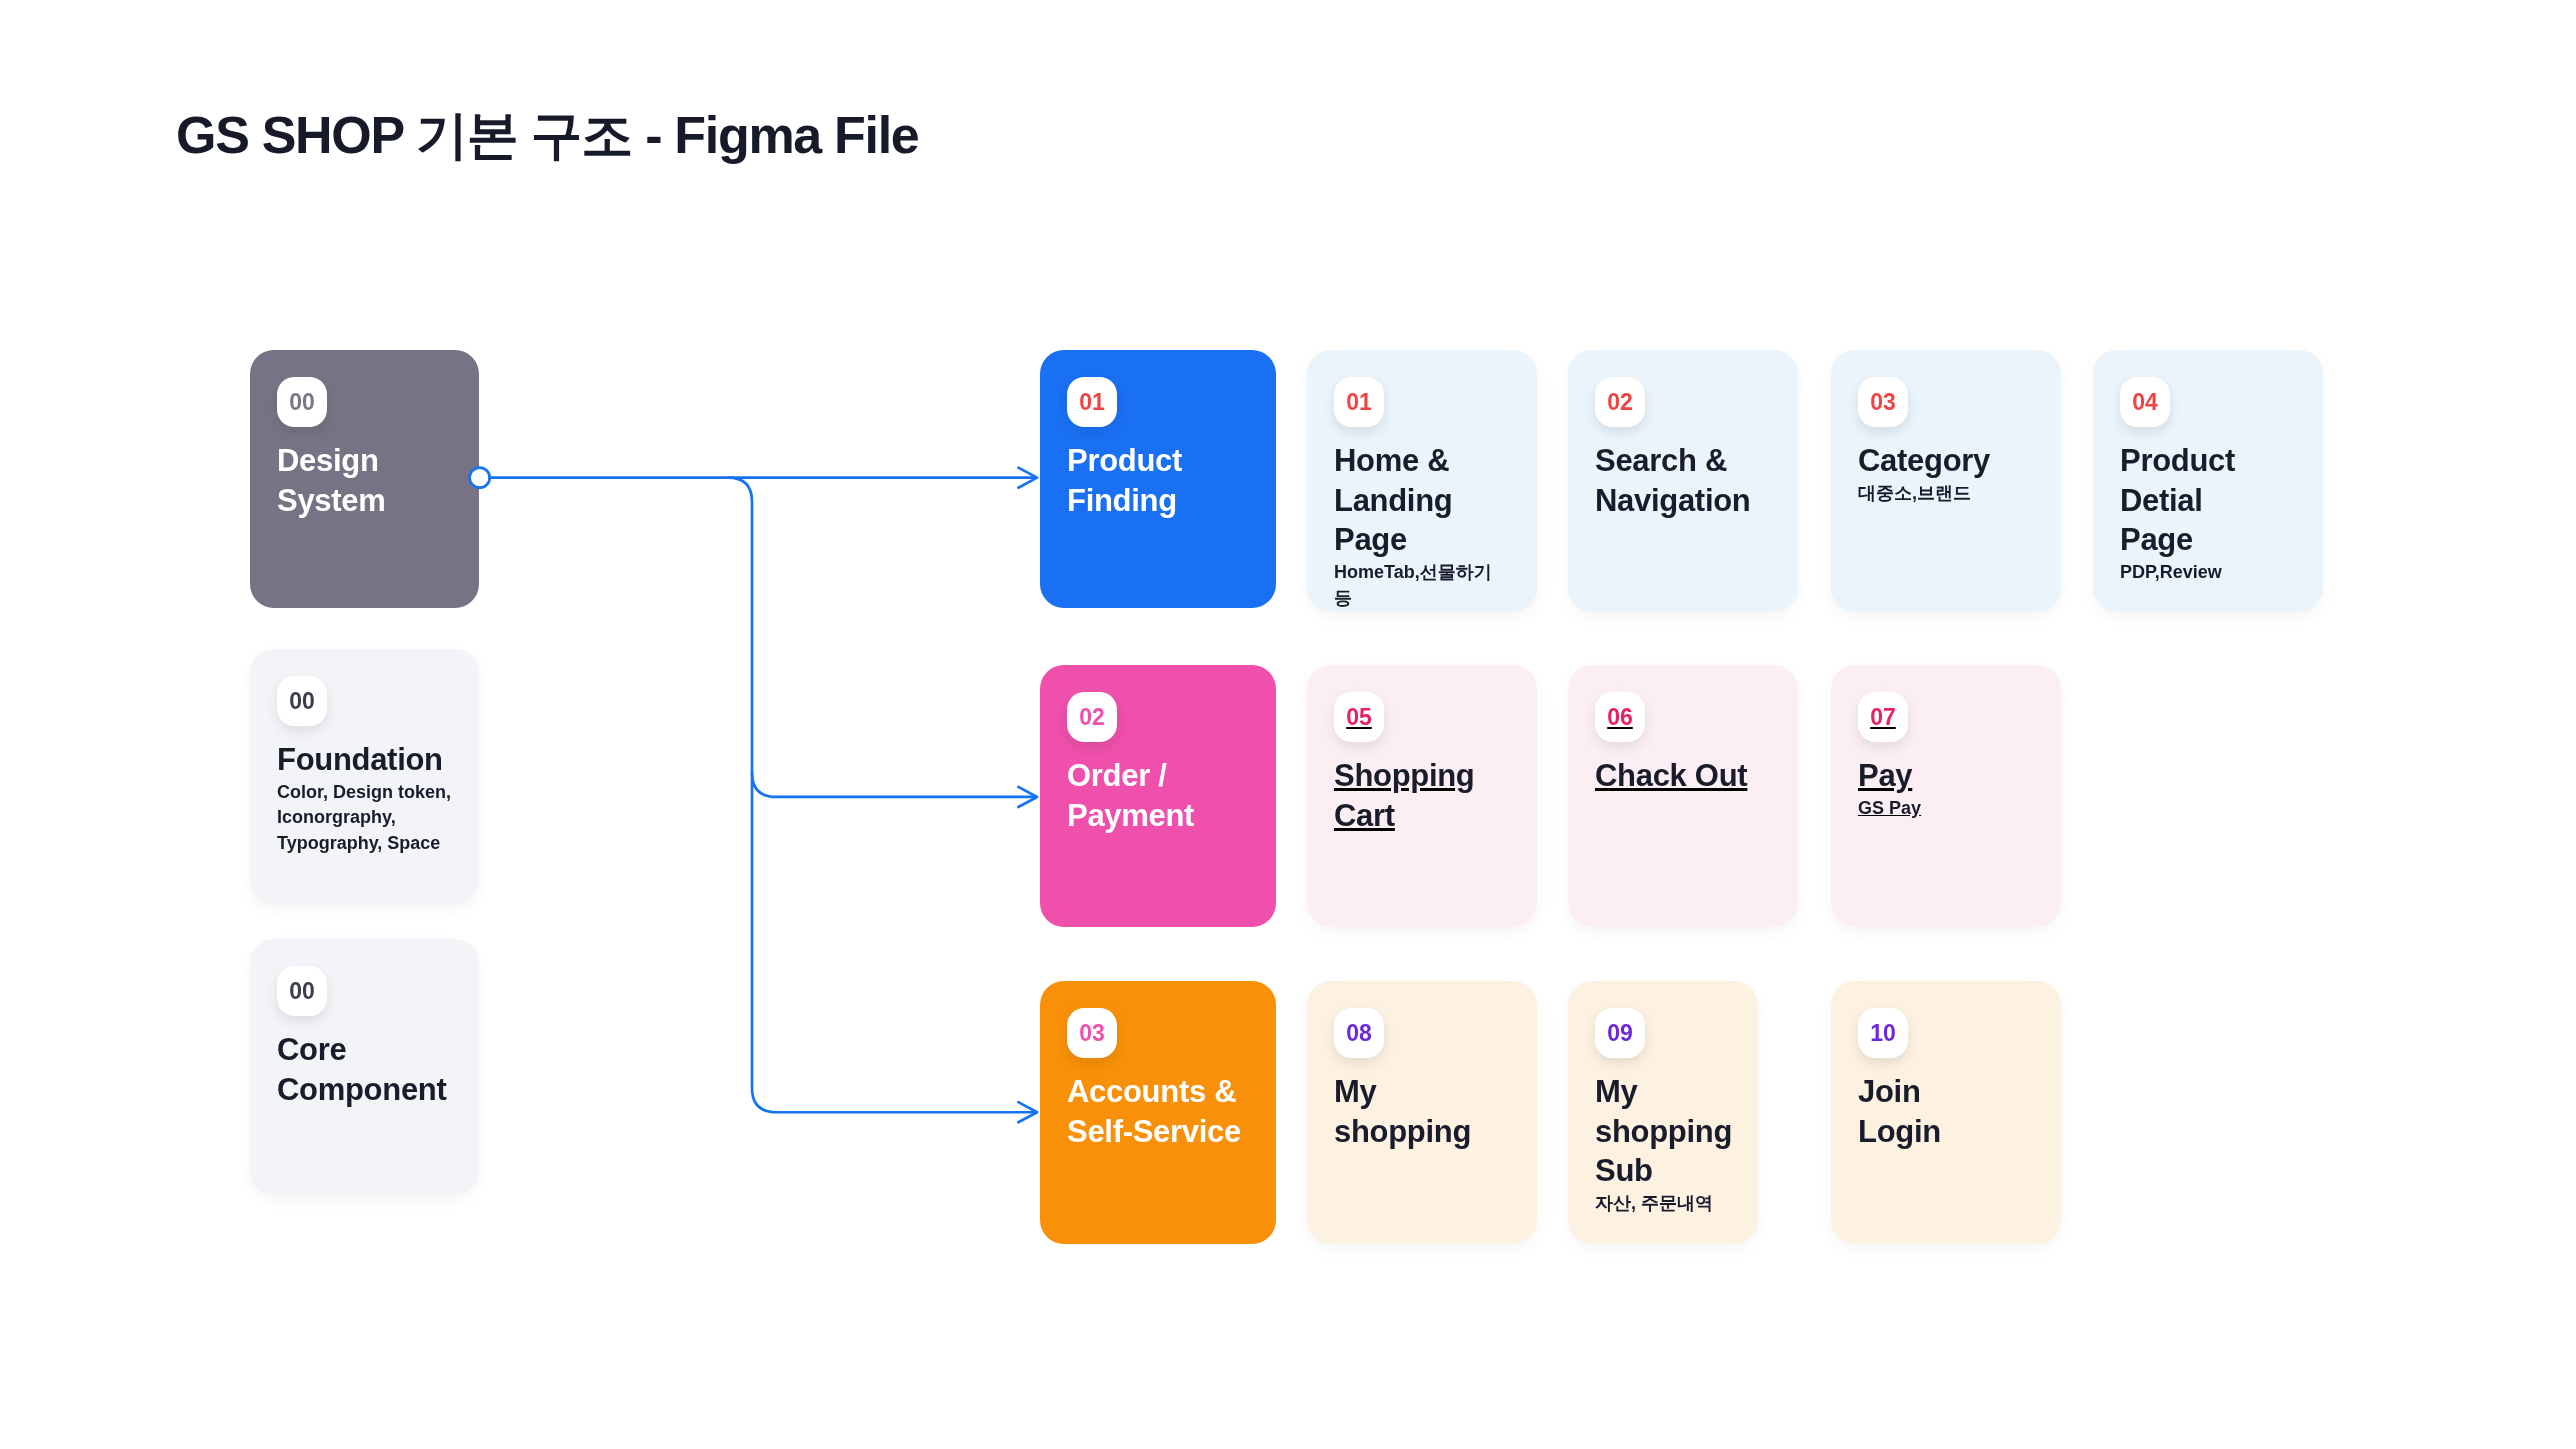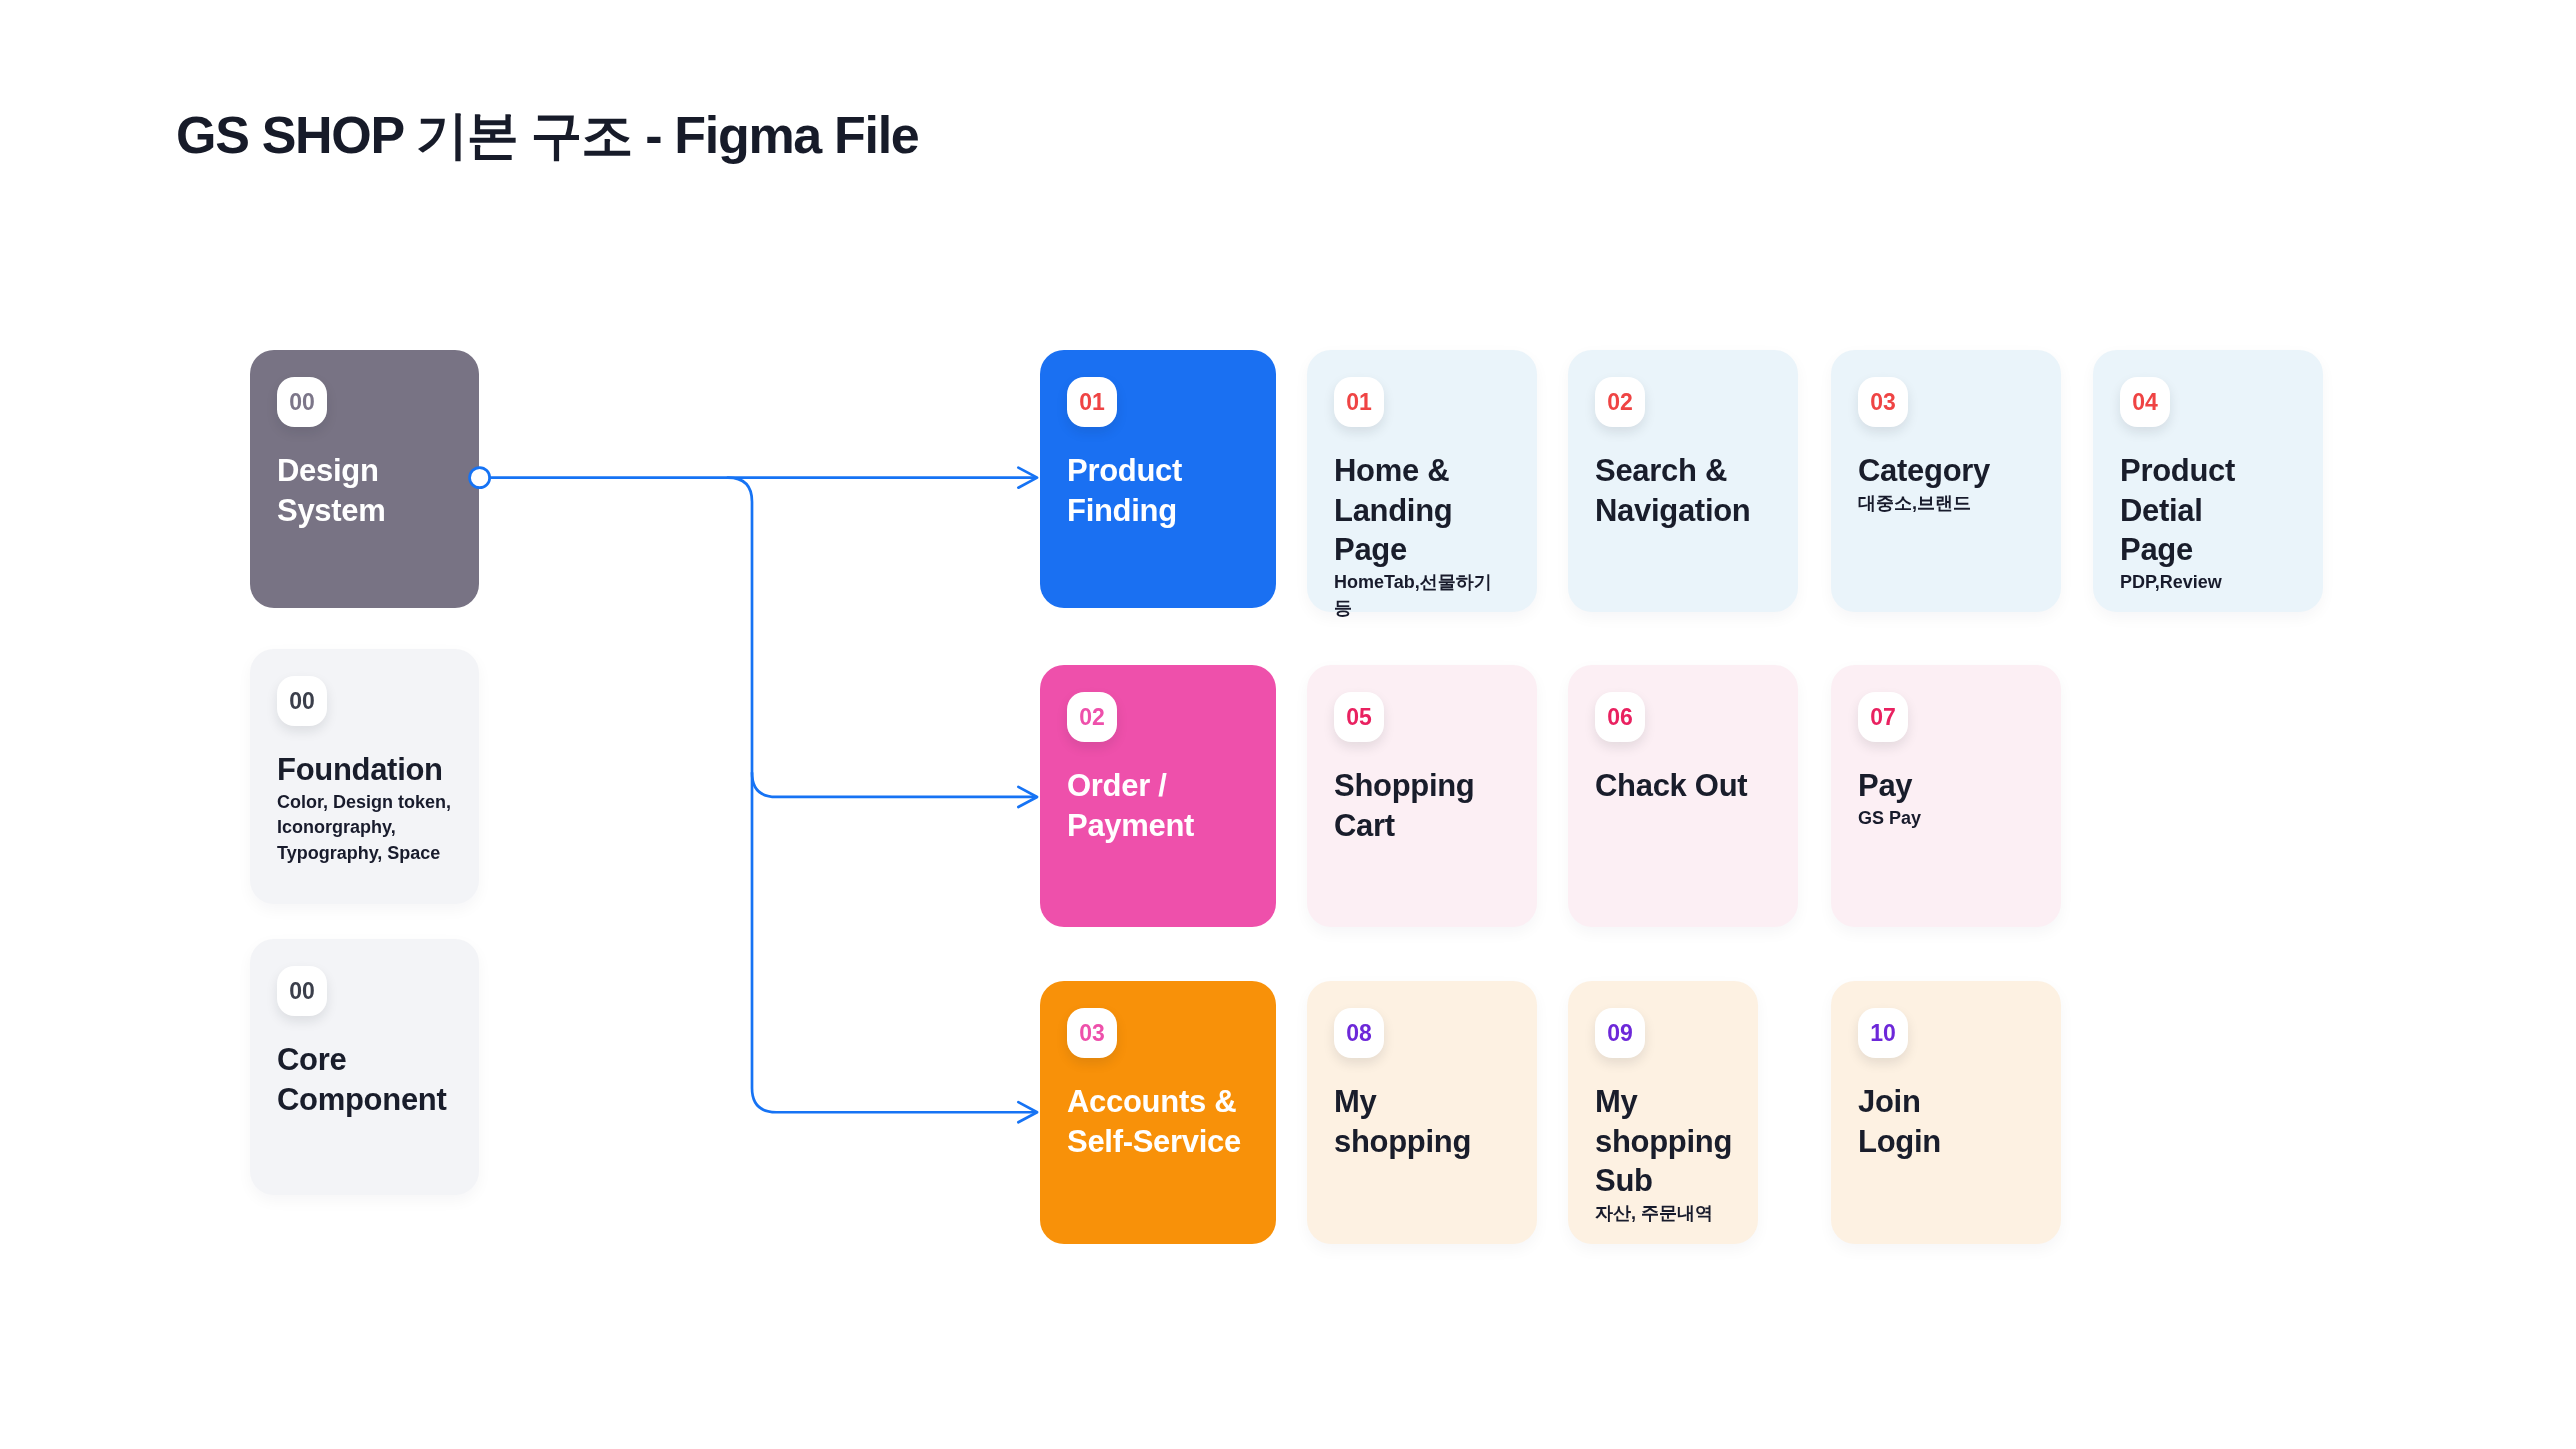--- a/index.html
+++ b/index.html
@@ -19,36 +19,36 @@
     position:absolute;border-radius:24px;padding:27px;box-sizing:border-box;
   }
   .card.light{box-shadow:0 5.4px 14.8px rgba(23,27,41,0.04);}
   .badge{
     width:50px;height:50px;border-radius:17.4px;background:#ffffff;
     display:flex;align-items:center;justify-content:center;
     font-size:23px;font-weight:700;
     box-shadow:0 5.4px 12px rgba(23,27,41,0.10);
   }
   .card-title{
-    margin-top:24px;font-size:31px;font-weight:700;line-height:1.28;
+    margin-top:14px;font-size:31px;font-weight:700;line-height:1.28;
     letter-spacing:-0.3px;color:#191d2b;white-space:pre-line;
   }
   .card-title.on-color{color:#ffffff;}
   .card-sub{
     font-size:18px;font-weight:600;line-height:1.42;
     color:#181b2c;white-space:pre-line;
   }
   
   .bg-dark{background:#787384;}
   .bg-gray{background:#f3f4f7;}
   .bg-blue{background:#1a70f2;}
   .bg-pink{background:#ee50ab;}
   .bg-orange{background:#f89109;}
   .bg-lightblue{background:#eaf4fa;}
-  .bg-lightpink{background:#fceff4;}
+  .bg-lightpink{background:#fceff4;text-decoration:underline;}
   .bg-lightcream{background:#fdf1e2;}
   
   .n-gray{color:#7c7689;}
   .n-dark{color:#3b3f4b;}
   .n-blue{color:#ef4444;}
   .n-pink{color:#ee50ab;}
   .n-rose{color:#e92160;}
   .n-orange{color:#6d28d9;}
   
   .connector-layer{position:absolute;left:0;top:0;pointer-events:none;}

